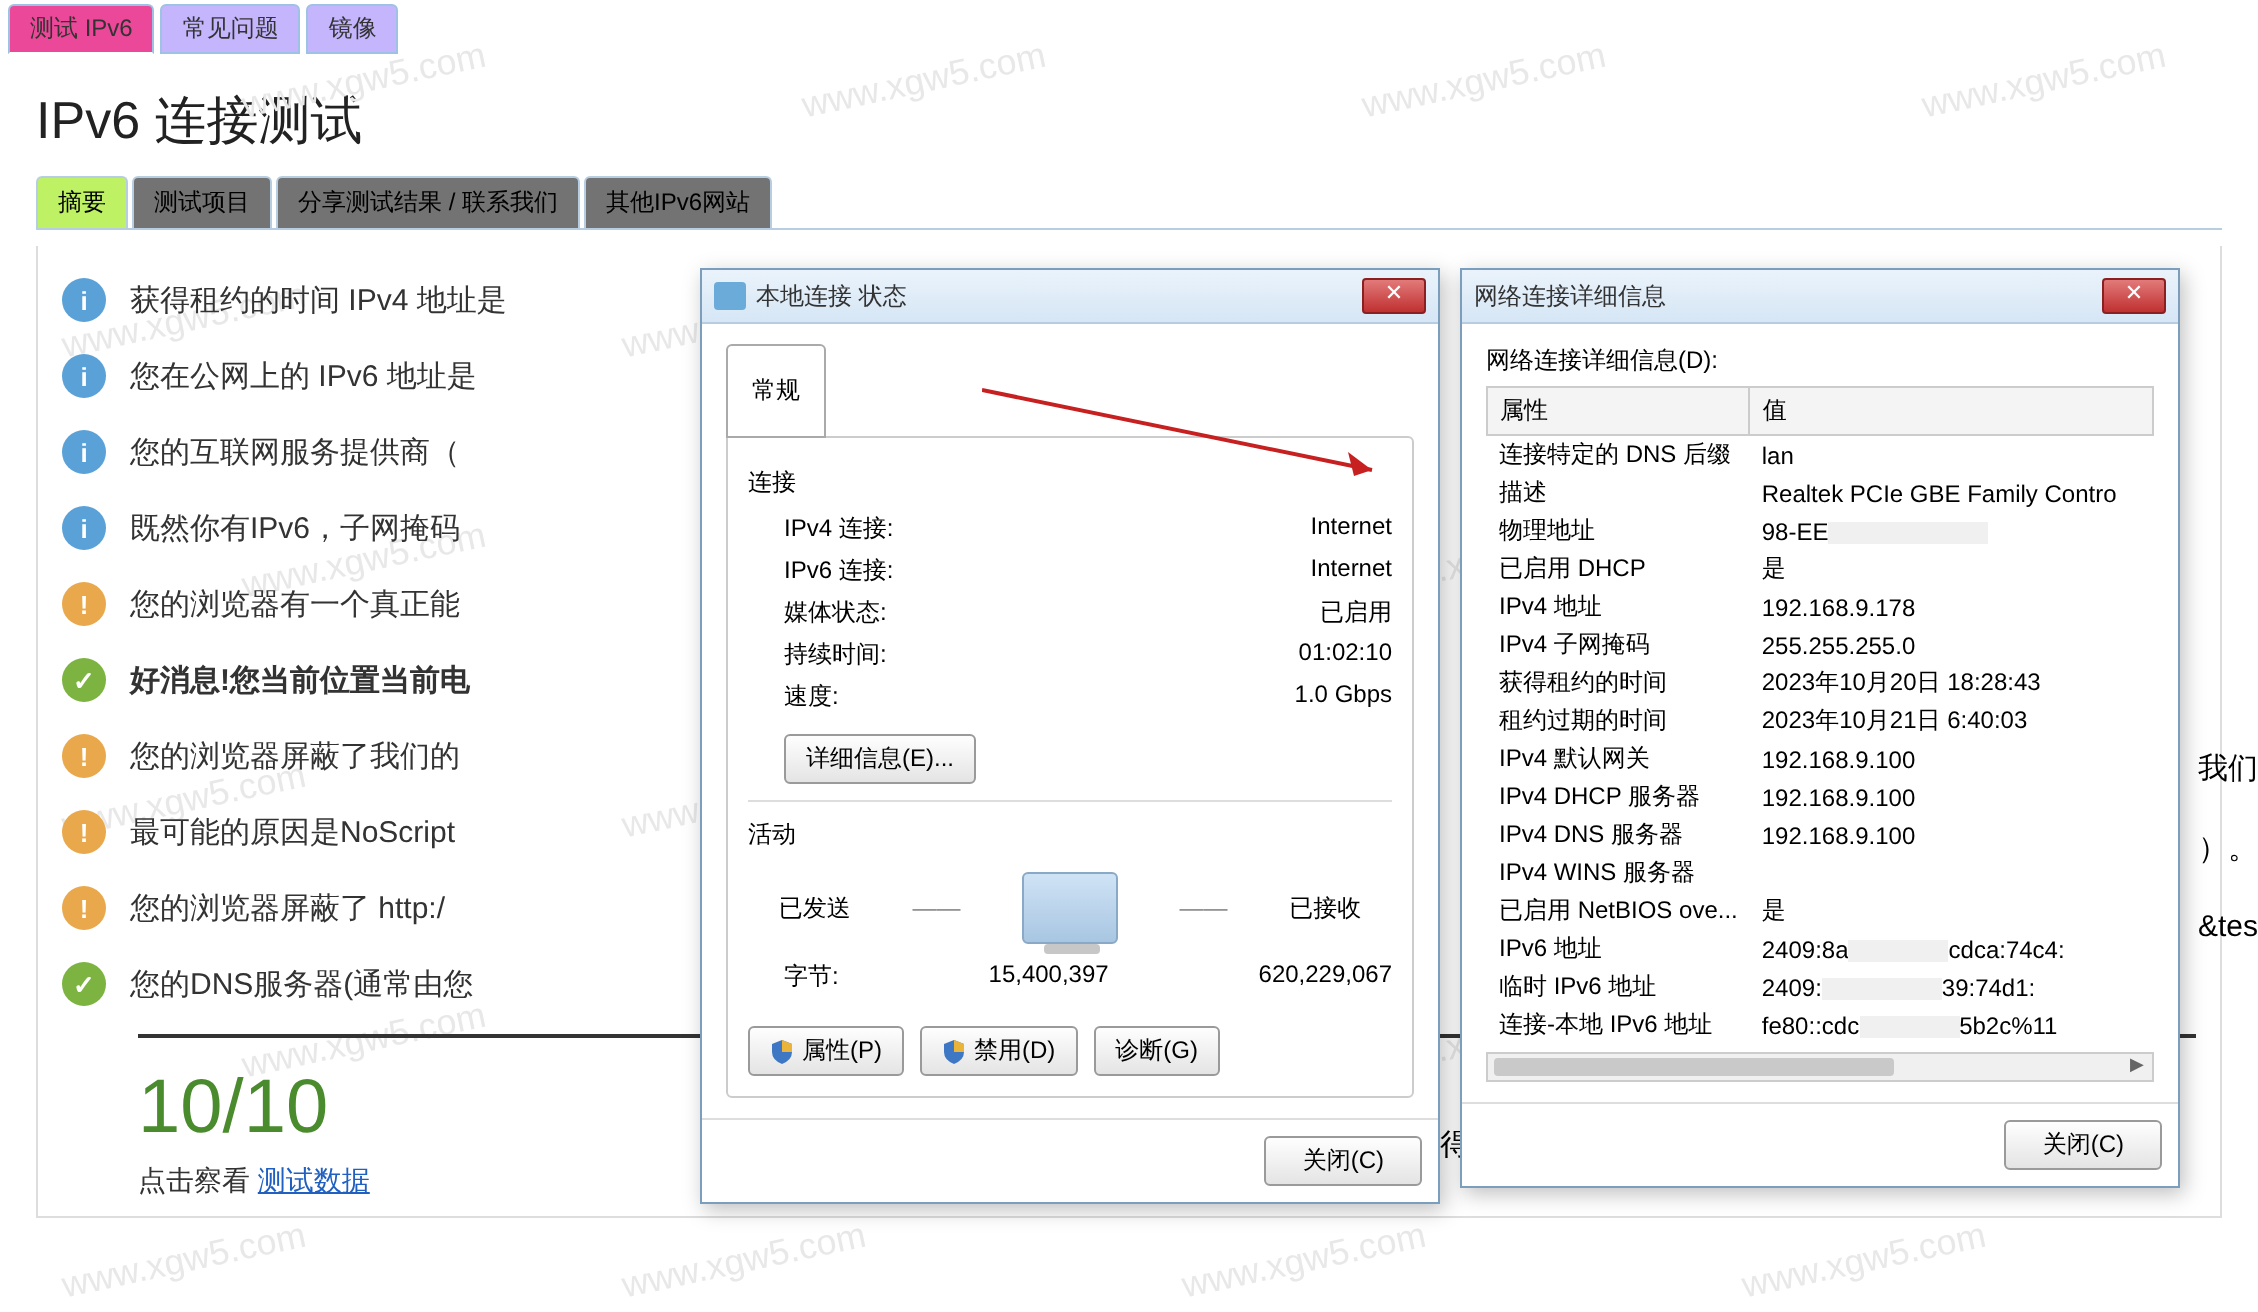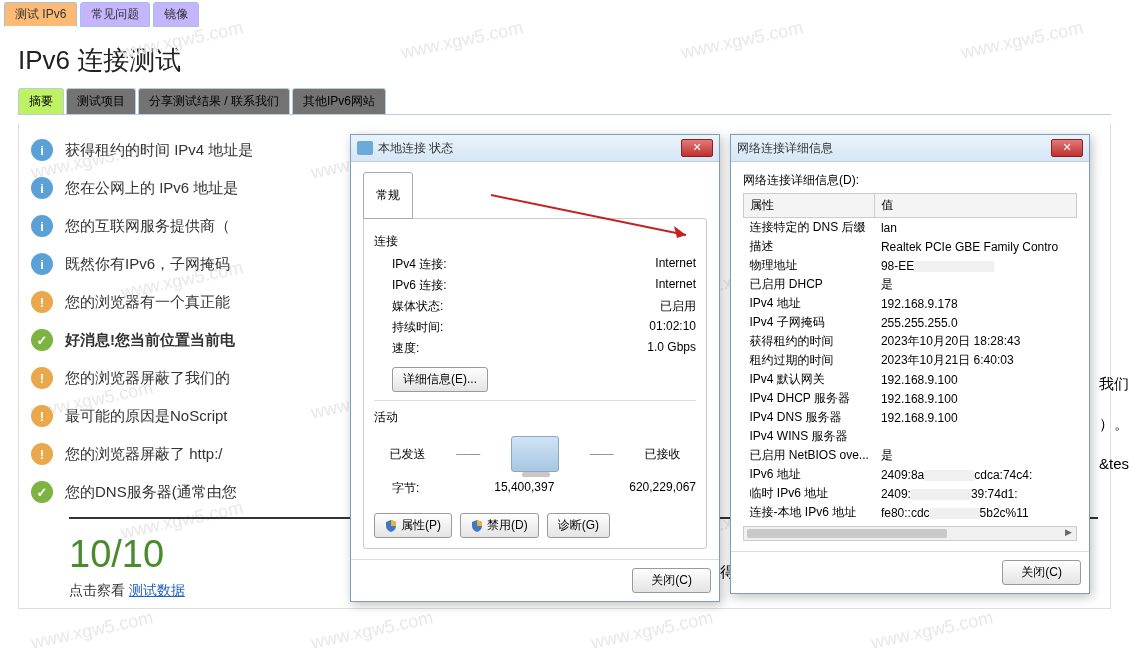--- a/index.html
+++ b/index.html
@@ -22,21 +22,21 @@
 }
 .top-tabs { display: flex; padding: 2px 4px; gap: 3px; }
 .top-tab {
   border: 1px solid #9ec2e5;
   padding: 3px 10px;
   font-size: 12px;
   background: #c4b5fd;
   color: #333;
   border-radius: 3px 3px 0 0;
 }
-.top-tab.active { background: #fdba74; border-bottom-color: #fff; }
+.top-tab.active { background: #ec4899; border-bottom-color: #fff; }
 .page-title {
   font-size: 26px;
   font-weight: normal;
   padding: 14px 18px 10px;
   color: #222;
 }
 .sub-tabs {
   display: flex;
   margin: 0 18px;
   border-bottom: 1px solid #b7cde2;

